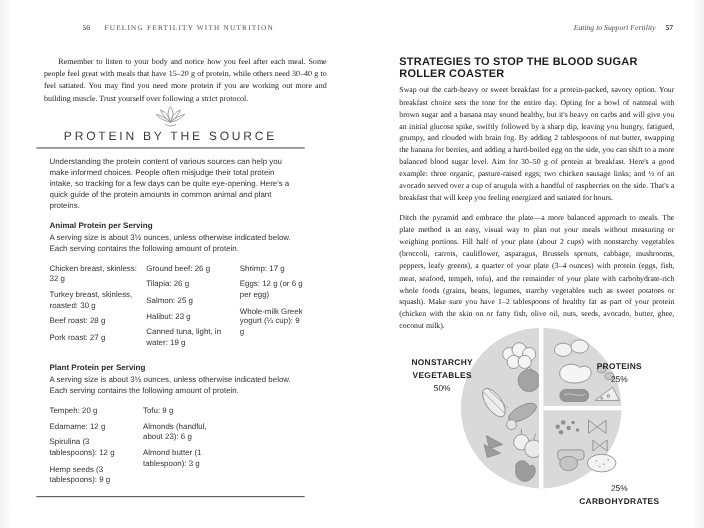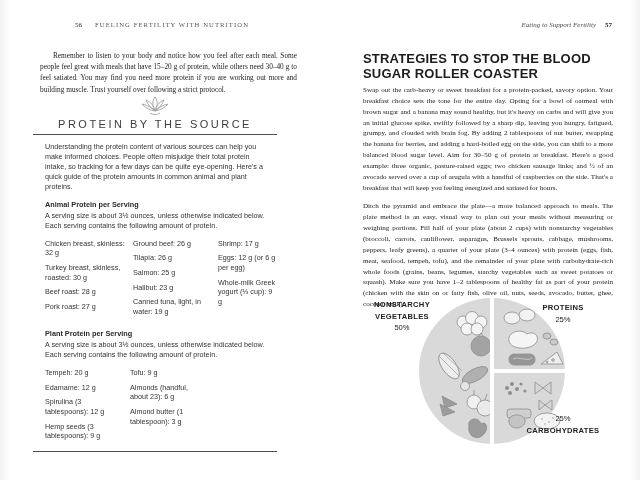--- a/index.html
+++ b/index.html
@@ -33,26 +33,26 @@
   .tbl-note{margin-top:2px;width:232px;font-size:7.2px;line-height:10px;}
   .cols{display:flex;margin-top:8px;}
   .col{font-size:7.2px;line-height:9.7px;}
   .col1{width:82px;margin-right:6px;}
   .col2{width:79px;margin-right:6px;}
   .col3{width:59px;}
   .item{margin:0 0 5px 0;}
 
   
   .rp-col{position:absolute;left:363px;top:51px;width:250px;}
-  .rp-h{font-family:"Liberation Sans",sans-serif;font-weight:bold;font-size:13px;letter-spacing:0.2px;color:#1c1c1c;margin:0 0 4px 0;}
+  .rp-h{font-family:"Liberation Sans",sans-serif;font-weight:bold;font-size:10px;letter-spacing:0.2px;color:#1c1c1c;margin:0 0 4px 0;}
   .rp-p{font-size:7.1px;line-height:10.85px;text-align:justify;color:#222;margin:0 0 8px 0;}
 
   
   .plate-svg{position:absolute;left:417px;top:296px;}
-  .plate-label{position:absolute;font-family:"Liberation Sans",sans-serif;font-size:7.6px;line-height:11.6px;text-align:center;color:#222;}
+  .plate-label{position:absolute;font-family:"Liberation Sans",sans-serif;font-size:7.6px;line-height:11.6px;text-align:center;color:#222;margin-top:25px;}
   .plate-label .b{font-weight:bold;letter-spacing:0.3px;}
   .lbl-veg{left:352px;top:299px;width:100px;}
   .lbl-pro{left:524px;top:302px;width:78px;}
   .lbl-carb{left:514px;top:413px;width:98px;}
 </style>
 </head>
 <body>
 
 <div class="screen">
   <div class="edge left"></div>

